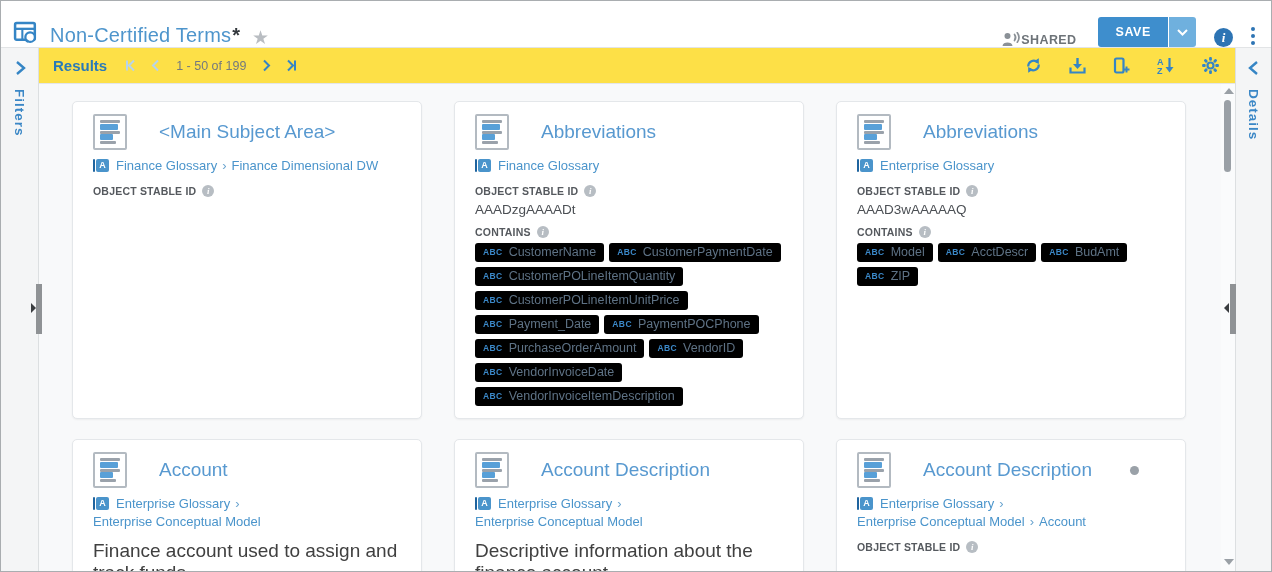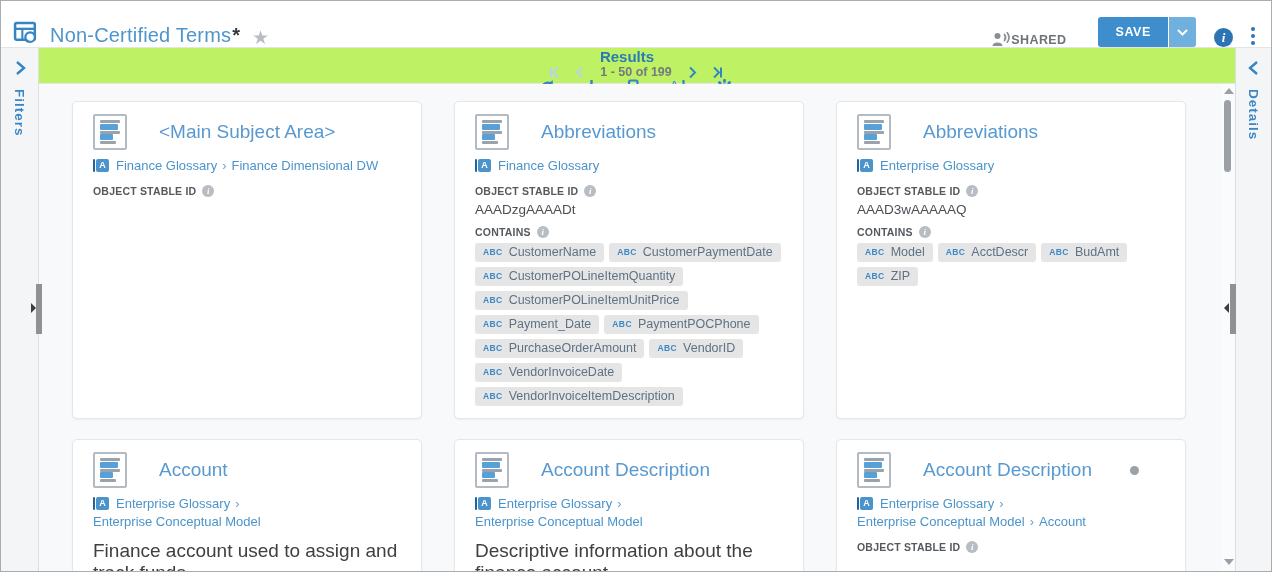--- a/index.html
+++ b/index.html
@@ -8,21 +8,21 @@
 
   
   .tophdr{height:46px;min-height:46px;display:flex;align-items:flex-end;padding:0 14px 0 12px;
     border-bottom:1px solid #e2e4e6;background:#fff;}
   .app-ico{width:27px;height:27px;margin-right:10px;flex:0 0 auto;}
   .page-title{font-size:20px;color:#4e95cc;letter-spacing:.2px;}
   .unsaved{font-size:20px;color:#33383d;font-weight:700;margin-left:1px;}
   .fav-star{color:#b9bdc2;font-size:19px;margin-left:12px;line-height:1;}
   .hdr-spacer{flex:1;}
   .shared{display:flex;align-items:center;color:#6d7378;font-size:12.5px;
-    font-weight:700;letter-spacing:.4px;margin-right:32px;}
+    font-weight:700;letter-spacing:.4px;margin-right:22px;}
   .savegrp{display:flex;margin-right:18px;cursor:pointer;}
   .save-main{background:#3e8ecd;color:#fff;font-size:12.5px;font-weight:700;letter-spacing:.6px;
     padding:8px 17px;border-radius:3px 0 0 3px;}
   .save-arrow{background:#6fb0de;width:27px;border-radius:0 3px 3px 0;display:flex;
     align-items:center;justify-content:center;margin-left:1px;}
   .info-circle{width:19px;height:19px;border-radius:50%;background:#2d74b4;color:#fff;
     font-family:"Liberation Serif",serif;font-style:italic;font-weight:700;font-size:13px;
     display:flex;align-items:center;justify-content:center;margin-right:16px;}
   .kebab{display:flex;flex-direction:column;gap:3px;padding:2px;}
   .kebab span{width:4px;height:4px;border-radius:50%;background:#2d74b4;}
@@ -31,25 +31,25 @@
   .bodyrow{flex:1;display:flex;min-height:0;}
   .rail{width:38px;background:#f4f5f6;display:flex;flex-direction:column;align-items:center;
     padding-top:13px;box-sizing:border-box;}
   .rail-left{border-right:1px solid #dcdfe1;}
   .rail-right{width:36px;border-left:1px solid #dcdfe1;}
   .rail-label{writing-mode:vertical-rl;color:#3b87c6;font-weight:700;font-size:13.5px;
     letter-spacing:1px;margin-top:14px;}
   .rail svg{flex:0 0 auto;}
 
   .maincol{flex:1;min-width:0;display:flex;flex-direction:column;}
-  .toolbar{height:35px;min-height:35px;background:#bef264;border-bottom:1px solid #e4e6e8;
-    display:flex;align-items:center;padding:0 16px 0 14px;flex-direction:column;}
+  .toolbar{height:35px;min-height:35px;background:#fde047;border-bottom:1px solid #e4e6e8;
+    display:flex;align-items:center;padding:0 16px 0 14px;}
   .results-label{color:#2a7ab8;font-weight:700;font-size:15px;margin-right:18px;}
   .pager{display:flex;align-items:center;gap:12px;}
-  .pager-text{font-size:12.5px;color:#74797e;font-weight:700;margin:0 4px;}
+  .pager-text{font-size:12.5px;color:#74797e;font-weight:400;margin:0 4px;}
   .tb-spacer{flex:1;}
   .tb-icons{display:flex;align-items:center;gap:27px;}
   .tb-icons svg{display:block;}
 
   .contentrow{flex:1;display:flex;min-height:0;}
   .cards-wrap{flex:1;background:#f8f9fa;overflow:hidden;padding:17px 0 0 33px;}
   .grid{display:grid;grid-template-columns:repeat(3,350px);column-gap:32px;row-gap:20px;
     grid-auto-rows:318px;}
 
   .card{background:#fff;border:1px solid #e4e7ea;border-radius:5px;
@@ -81,21 +81,21 @@
   .fields{margin-top:11px;display:grid;grid-template-columns:1fr;row-gap:10px;}
   .fields.two{grid-template-columns:147px 1fr;}
   .fld-label{display:flex;align-items:center;gap:6px;}
   .fld-label b{font-size:10.5px;font-weight:700;color:#55595e;letter-spacing:.2px;}
   .info-dot{width:12px;height:12px;border-radius:50%;background:#b7bdc3;color:#fff;
     font-family:"Liberation Serif",serif;font-style:italic;font-weight:700;font-size:9px;
     display:flex;align-items:center;justify-content:center;flex:0 0 auto;}
   .fld-value{margin-top:5px;font-size:13.5px;color:#4b4f54;}
   .contains{margin-top:9px;}
   .chips{margin-top:5px;display:flex;flex-wrap:wrap;gap:5px;}
-  .chip{background:#e5e5e5;border-radius:3px;padding:2px 8px 3px;display:inline-flex;
+  .chip{background:#000000;border-radius:3px;padding:2px 8px 3px;display:inline-flex;
     align-items:center;gap:6px;cursor:pointer;}
   .chip b{font-size:8.5px;font-weight:700;color:#3b88c8;letter-spacing:.4px;}
   .chip span{font-size:12.5px;color:#5e7285;}
 
   
   .sbar{width:14px;background:#fafbfc;position:relative;}
   .sb-up,.sb-down{position:absolute;left:3px;width:0;height:0;border-left:5px solid transparent;
     border-right:5px solid transparent;}
   .sb-up{top:4px;border-bottom:6px solid #9aa0a6;}
   .sb-down{bottom:6px;border-top:6px solid #9aa0a6;}

